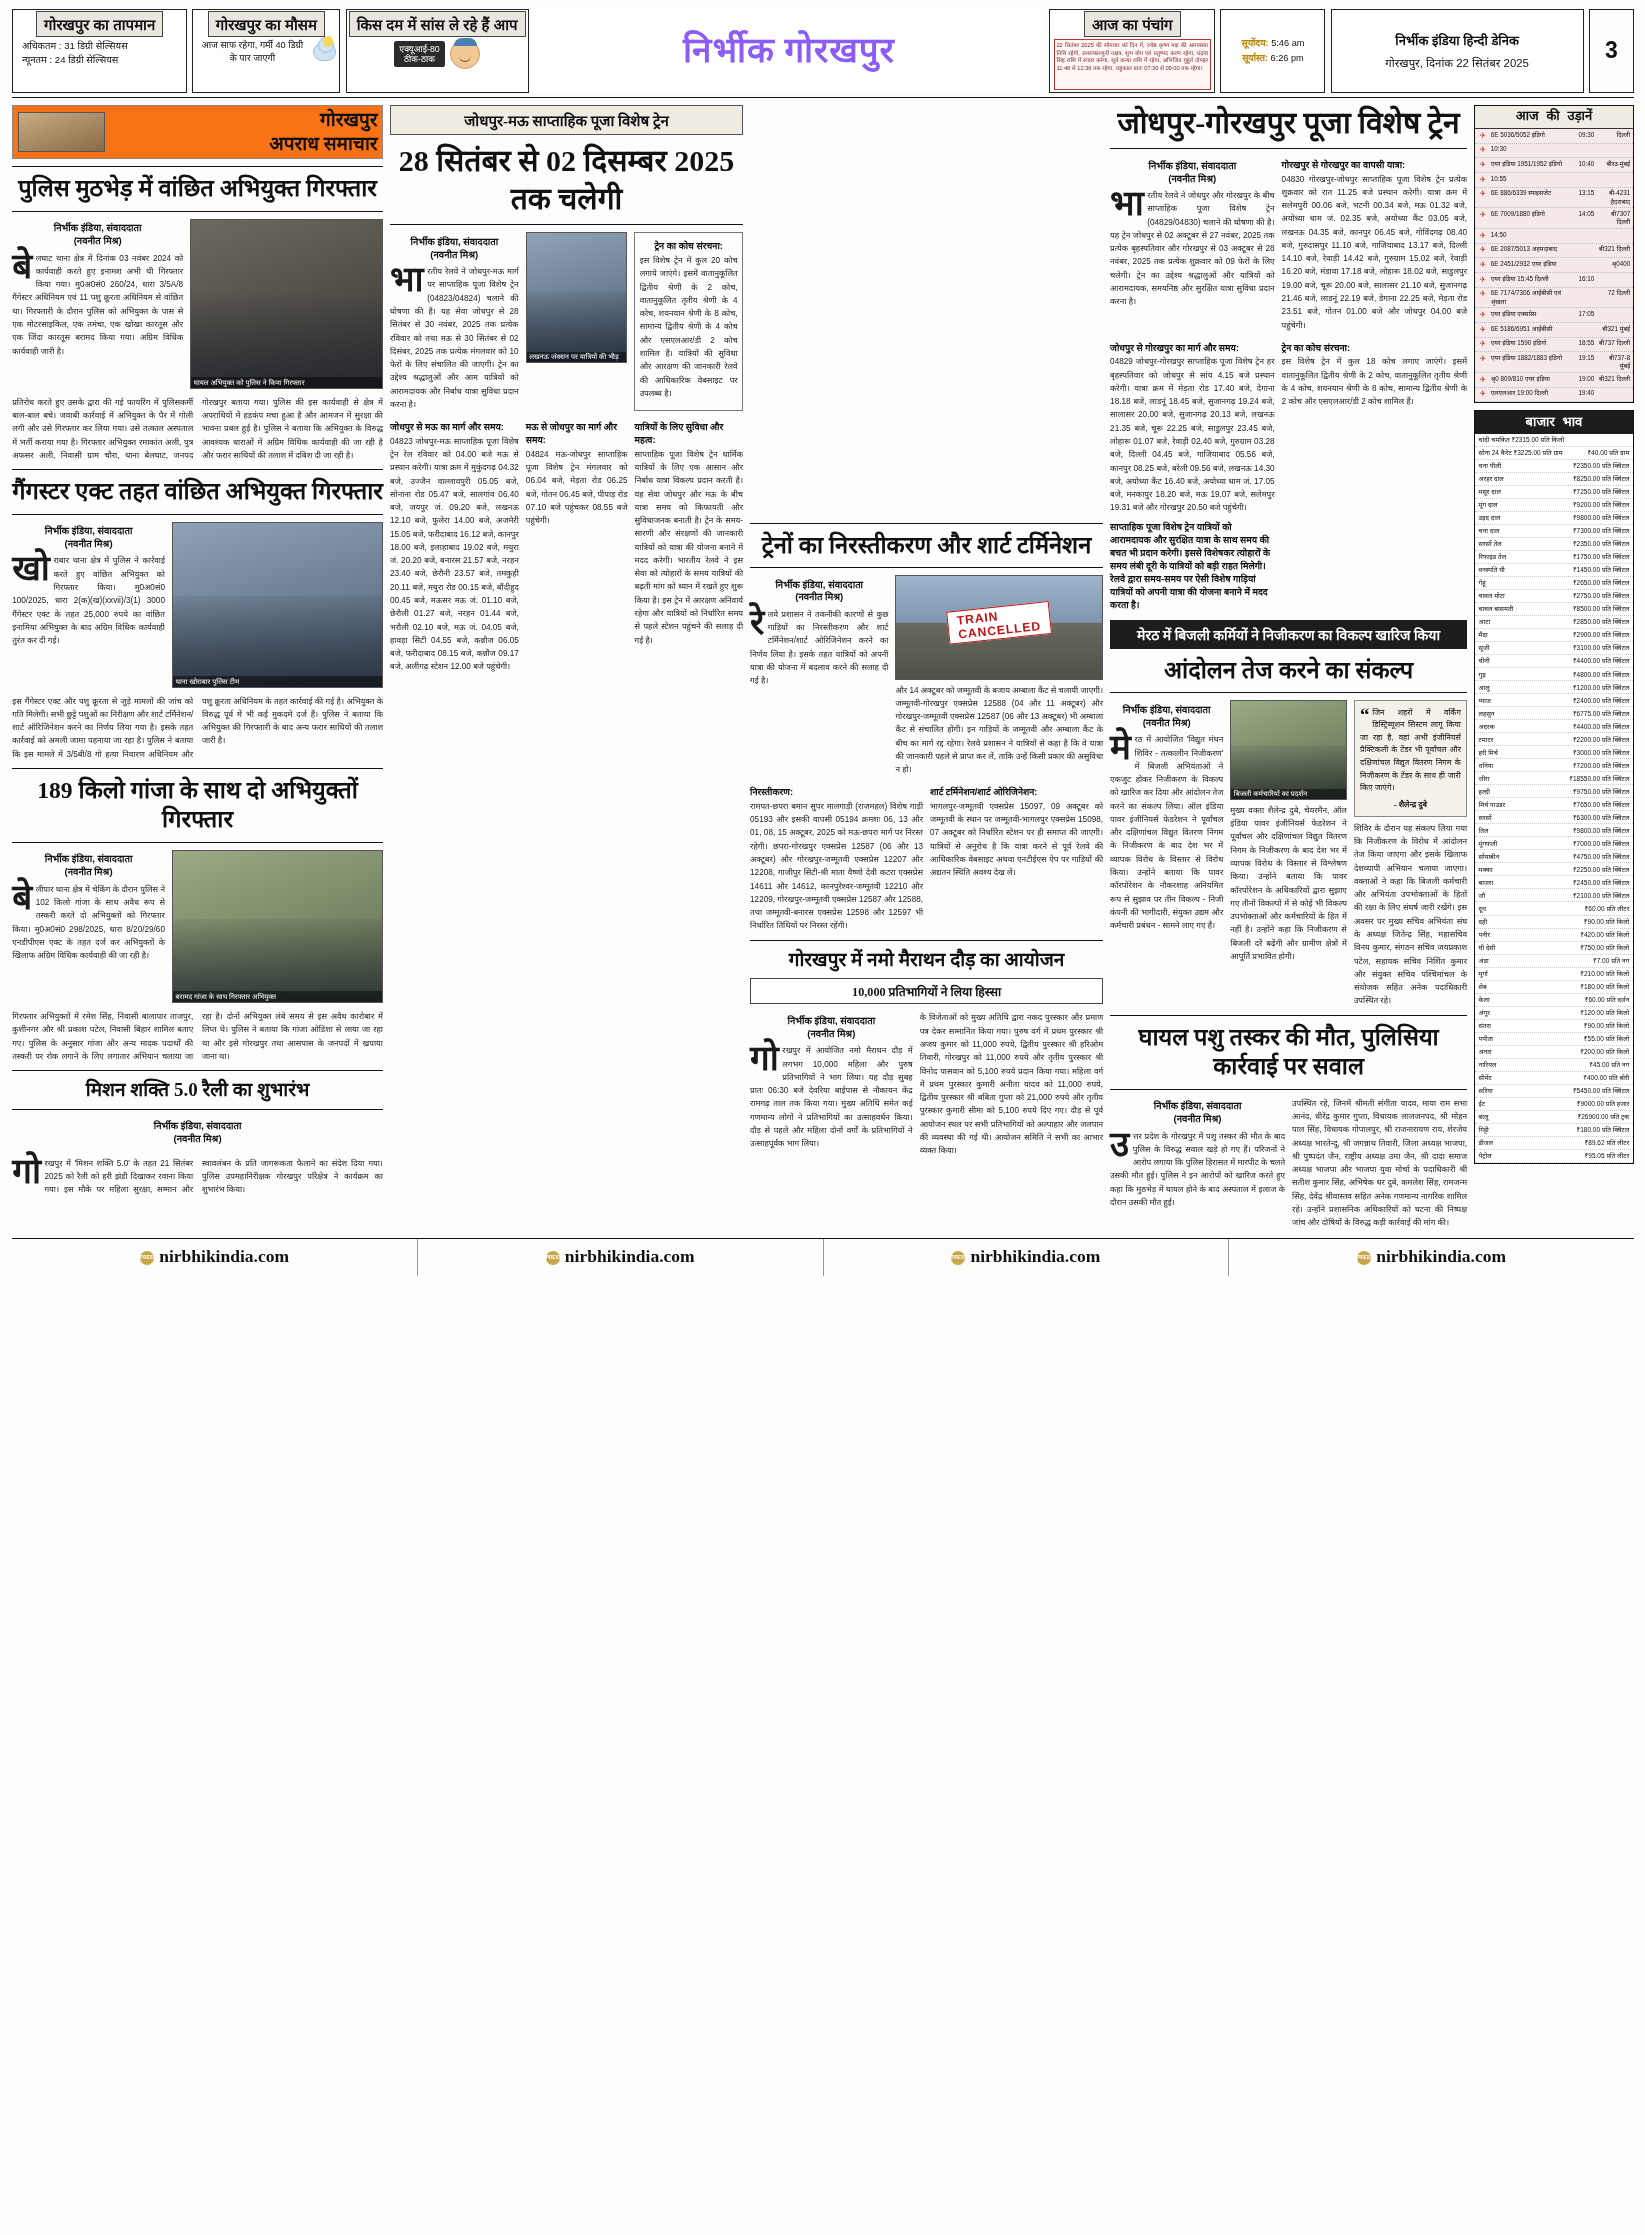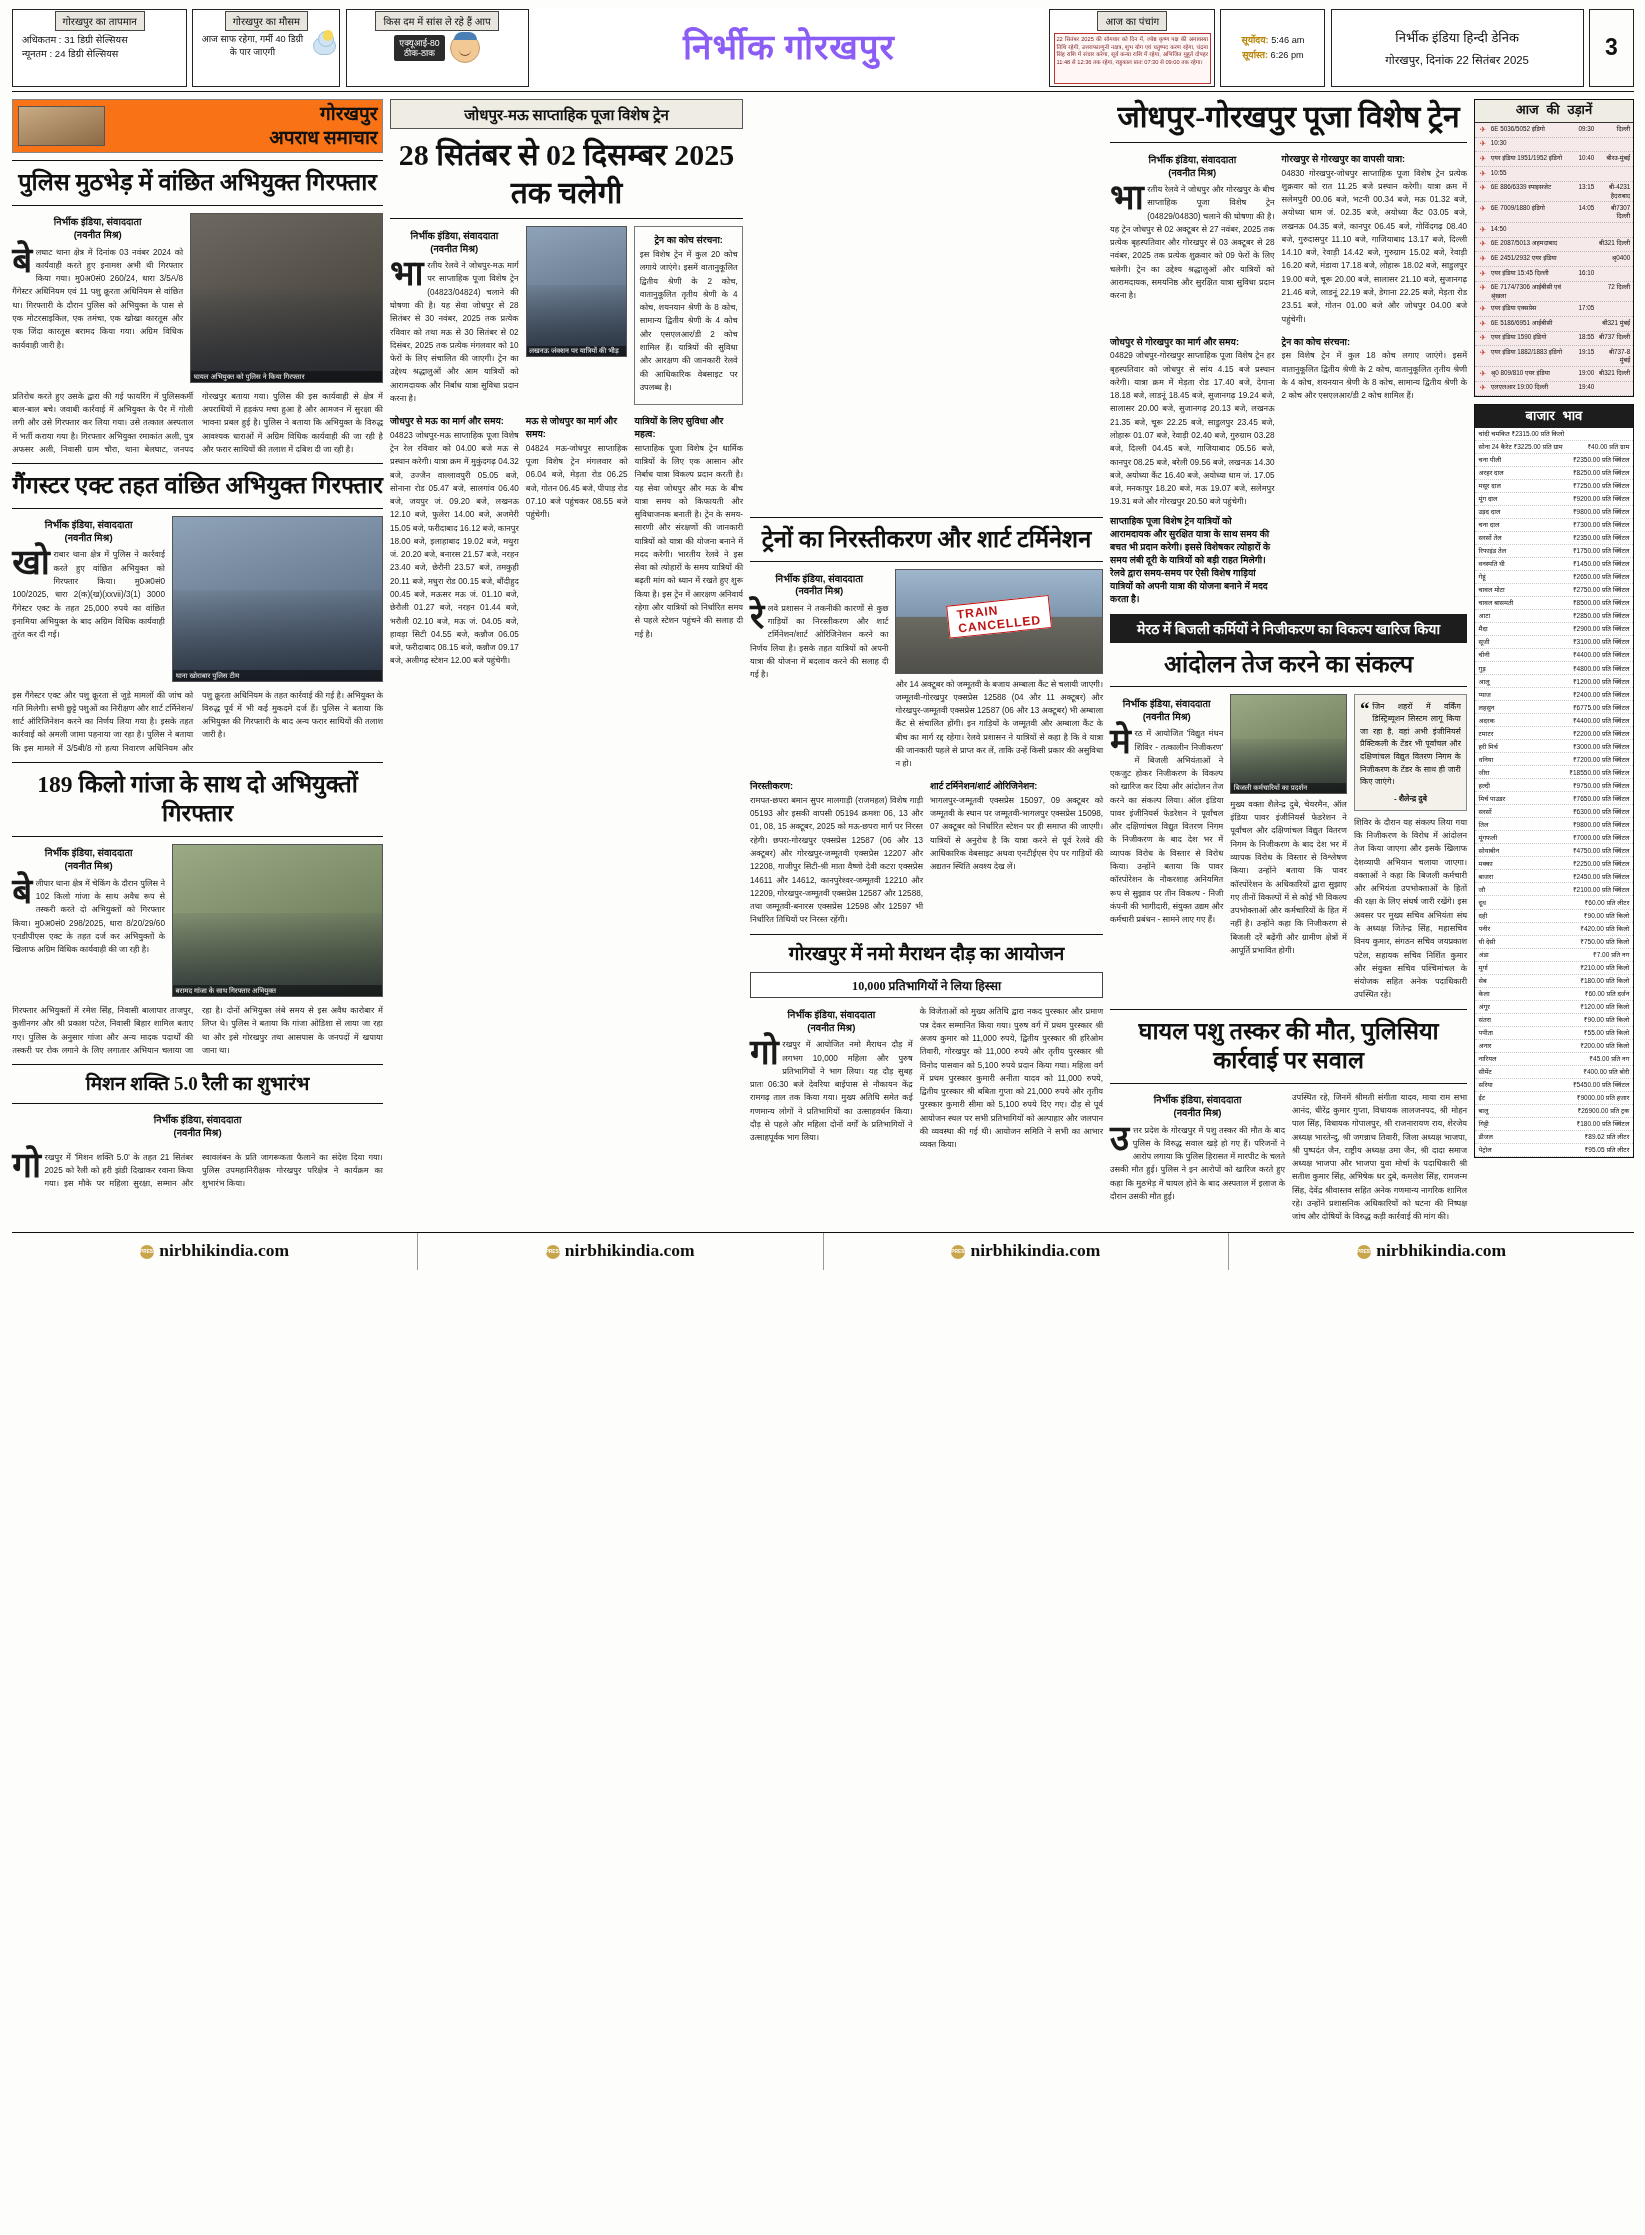--- a/index.html
+++ b/index.html
@@ -31,22 +31,22 @@
     background: #fff;
     padding: 1.7px 3.5px;
     display: flex;
     flex-direction: column;
     align-items: center;
     justify-content: flex-start;
   }
   .mh-title {
     background: #e9e6df;
     border: 0.9px solid #444;
-    font-size: 10px;
-    font-weight: normal;
+    font-size: 15px;
+    font-weight: bold;
     padding: 1.7px 7px;
     margin-bottom: 2.6px;
     text-align: left;
     white-space: nowrap;
   }
   .mh-temp { width: 175px; }
   .mh-temp .lines { font-size: 9.6px; line-height: 1.45; text-align: left; width: 100%; padding-left: 5.2px;}
   .mh-weather { width: 148px; }
   .mh-weather .wrow { display:flex; align-items:center; gap:5.2px; }
   .mh-weather .wtext { font-size: 9.2px; line-height: 1.35; text-align:center;}
@@ -76,21 +76,21 @@
   }
   .mh-panchang { width: 166px; }
   .panchang-body {
     font-size: 5.7px; line-height: 1.35; text-align: justify;
     border:0.9px solid #b33; background:#fff6f6; padding:1.7px; height: 51px; overflow:hidden; color:#7a1d1d;
   }
   .mh-sun { width: 105px; justify-content:center; }
   .mh-sun .srow { font-size: 9.2px; line-height:1.6; }
   .mh-sun .srow b { color:#b8860b; }
   .mh-edition { width: 253px; justify-content:center; }
-  .ed-line1 { font-size: 13px; font-weight: normal; }
+  .ed-line1 { font-size: 13px; font-weight: bold; }
   .ed-line2 { font-size: 11.4px; margin-top:6px; }
   .pageno {
     width: 45px; border:1.3px solid #222; display:flex; align-items:center; justify-content:center;
     font-size: 23px; font-weight:bold;
   }
 
   
   .content {
     display: flex;
     gap: 7px;

